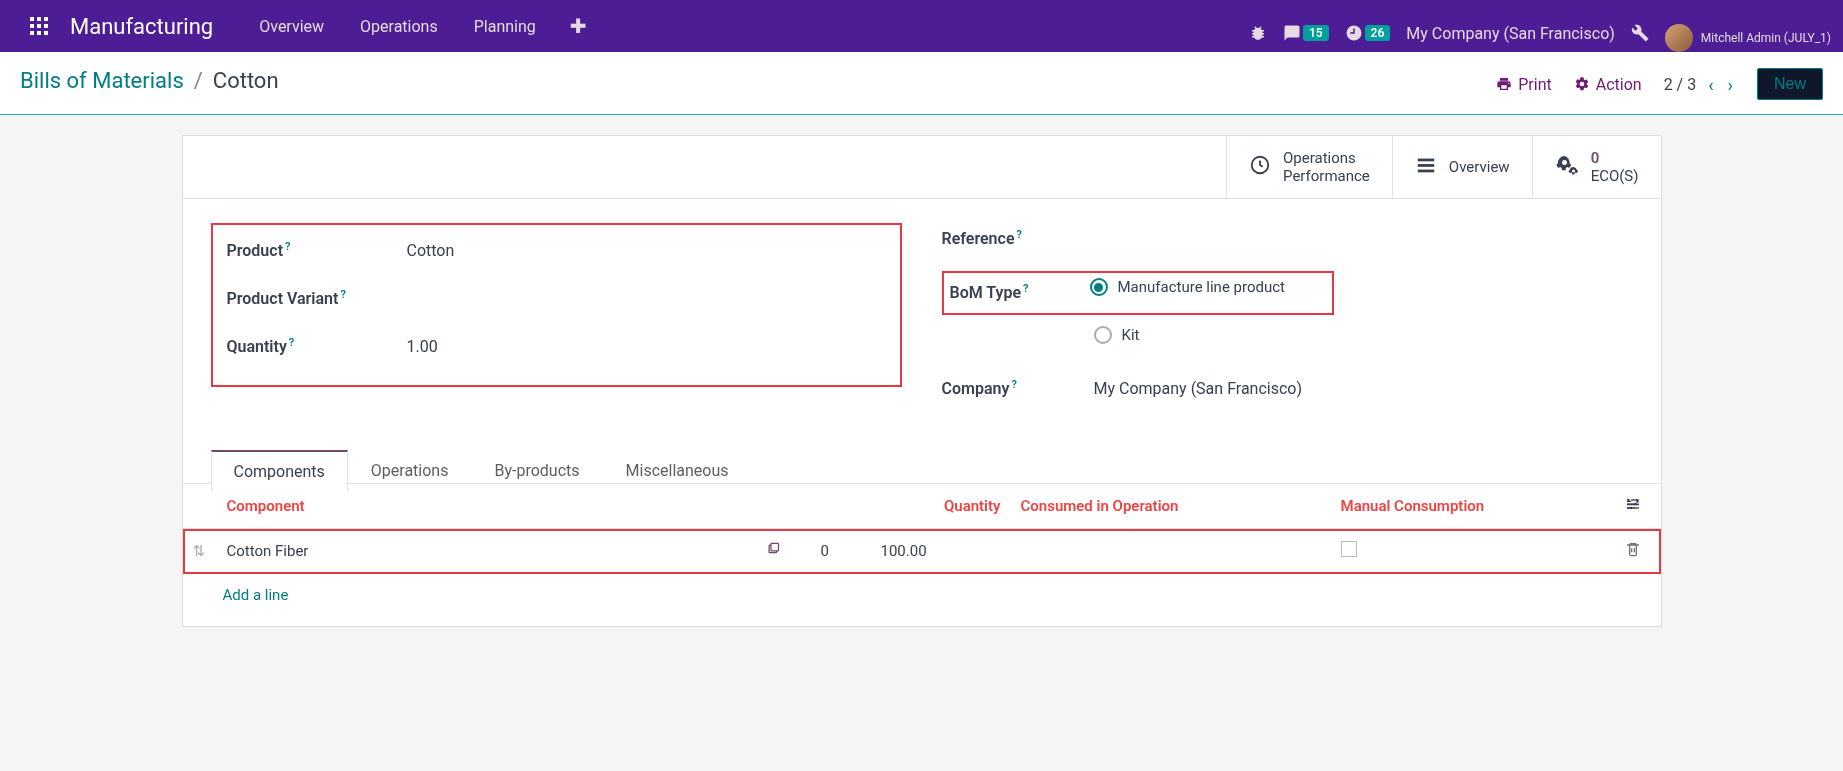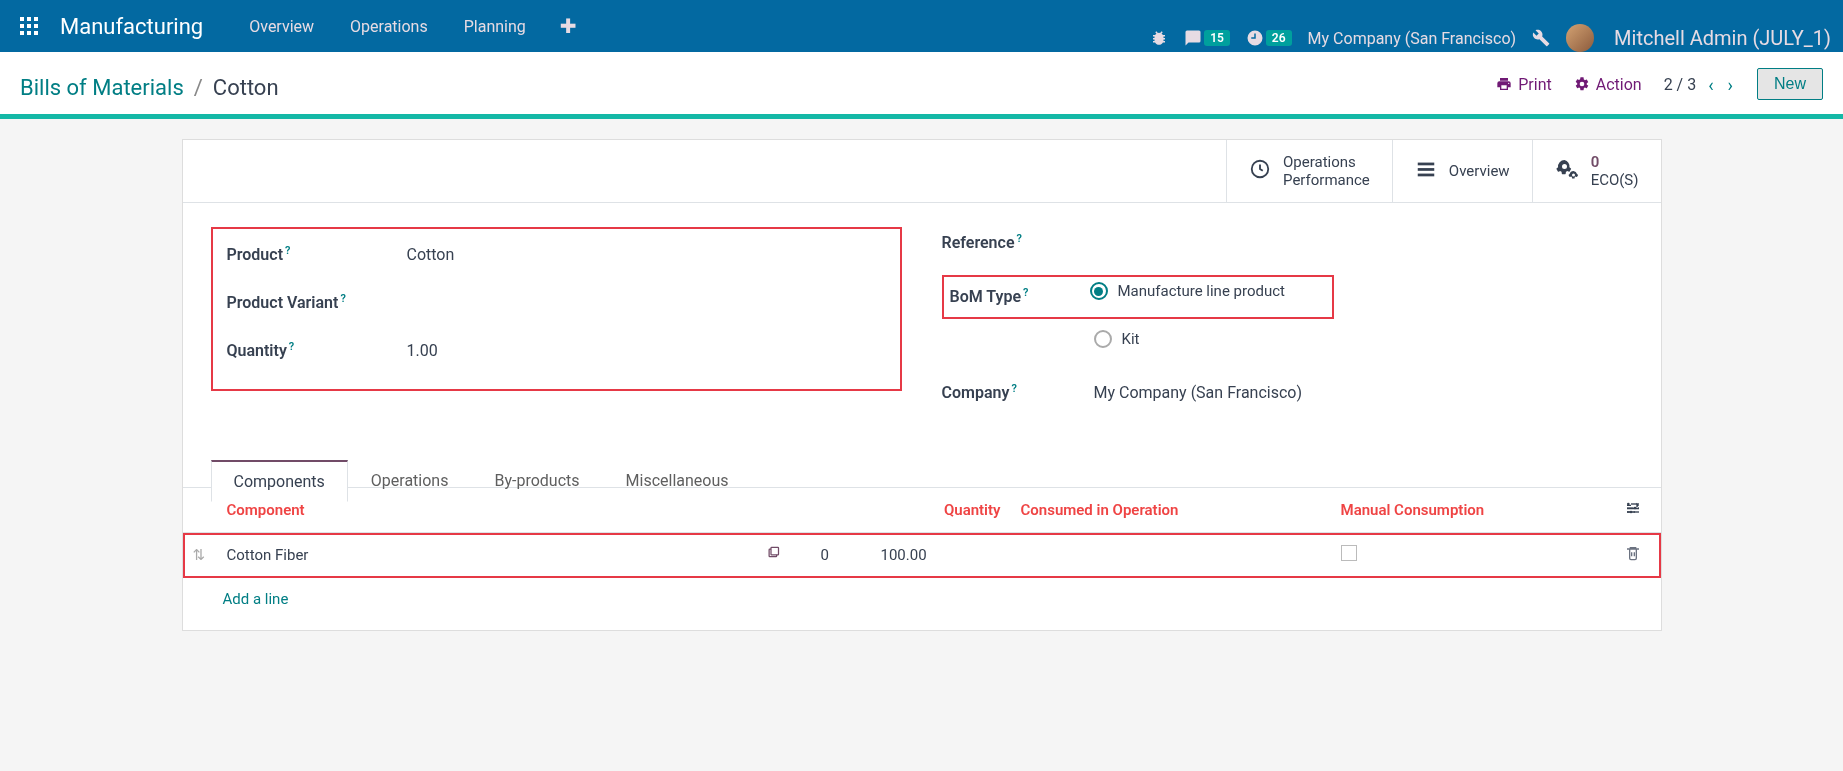--- a/index.html
+++ b/index.html
@@ -6,26 +6,26 @@
   body {
     font-family: -apple-system, BlinkMacSystemFont, "Segoe UI", Roboto, "Helvetica Neue", Arial, sans-serif;
     background: #f5f5f5;
     color: #374151;
     font-size: 15px;
   }
   a { text-decoration: none; color: inherit; }
 
   
   .navbar {
-    background: #0369a1;
+    background: #4c1d95;
     color: #fff;
     height: 52px;
     display: flex;
     align-items: center;
-    padding: 0 12px 0 16px;
+    padding: 0 12px 0 26px;
     gap: 8px;
   }
   .navbar .apps-icon {
     display: inline-flex;
     align-items: center;
     justify-content: center;
     width: 26px; height: 26px;
     margin-right: 10px;
     cursor: pointer;
   }
@@ -47,21 +47,21 @@
     color: #e7dbe3;
     font-size: 20px;
     padding: 0 12px;
     cursor: pointer;
   }
 
   .navbar .spacer { flex: 1; }
 
   .navbar .systray {
     display: flex;
-    align-items: center;
+    align-items: flex-start;
     gap: 16px;
     margin-top: 24px;
   }
   .systray .icon-btn {
     color: #e7dbe3;
     display: inline-flex;
     align-items: center;
     gap: 4px;
     cursor: pointer;
     position: relative;
@@ -83,33 +83,33 @@
   }
   .systray .avatar {
     width: 28px; height: 28px;
     border-radius: 50%;
     background: linear-gradient(135deg, #d4a373, #8b5a3c);
     display: inline-block;
   }
   .systray .user-block {
     display: flex;
     align-items: center;
-    gap: 20px;
+    gap: 8px;
     cursor: pointer;
     color: #e7dbe3;
-    font-size: 20px;
+    font-size: 12px;
   }
 
   
   .control-panel {
     background: #fff;
-    border-bottom: 5px solid #14b8a6;
+    border-bottom: 1px solid #14b8a6;
     padding: 16px 20px 14px 20px;
     display: flex;
-    align-items: flex-end;
+    align-items: flex-start;
     justify-content: space-between;
   }
   .breadcrumb {
     font-size: 22px;
     color: #5f5f5f;
     display: flex;
     align-items: center;
     gap: 10px;
   }
   .breadcrumb .crumb-link { color: #017E84; cursor: pointer; }
@@ -138,21 +138,21 @@
   }
   .pager .arrow {
     color: #017E84;
     font-size: 18px;
     cursor: pointer;
     padding: 0 2px;
   }
   .new-btn {
     border: 1px solid #017E84;
     color: #017E84;
-    background: #e5e5e5;
+    background: #0f172a;
     padding: 6px 16px;
     font-size: 16px;
     cursor: pointer;
     border-radius: 2px;
   }
 
   
   .form-sheet-bg {
     padding: 20px 40px;
     display: flex;
@@ -252,21 +252,21 @@
     margin-top: 10px;
   }
   .tab {
     padding: 10px 22px;
     font-size: 16px;
     color: #5f5f5f;
     cursor: pointer;
     border: 1px solid transparent;
     border-bottom: none;
     position: relative;
-    top: 15px;
+    top: 9px;
   }
   .tab.active {
     border-color: #dee2e6;
     border-bottom: 1px solid #fff;
     background: #fff;
     color: #374151;
     border-top: 2px solid #714B67;
   }
 
   

